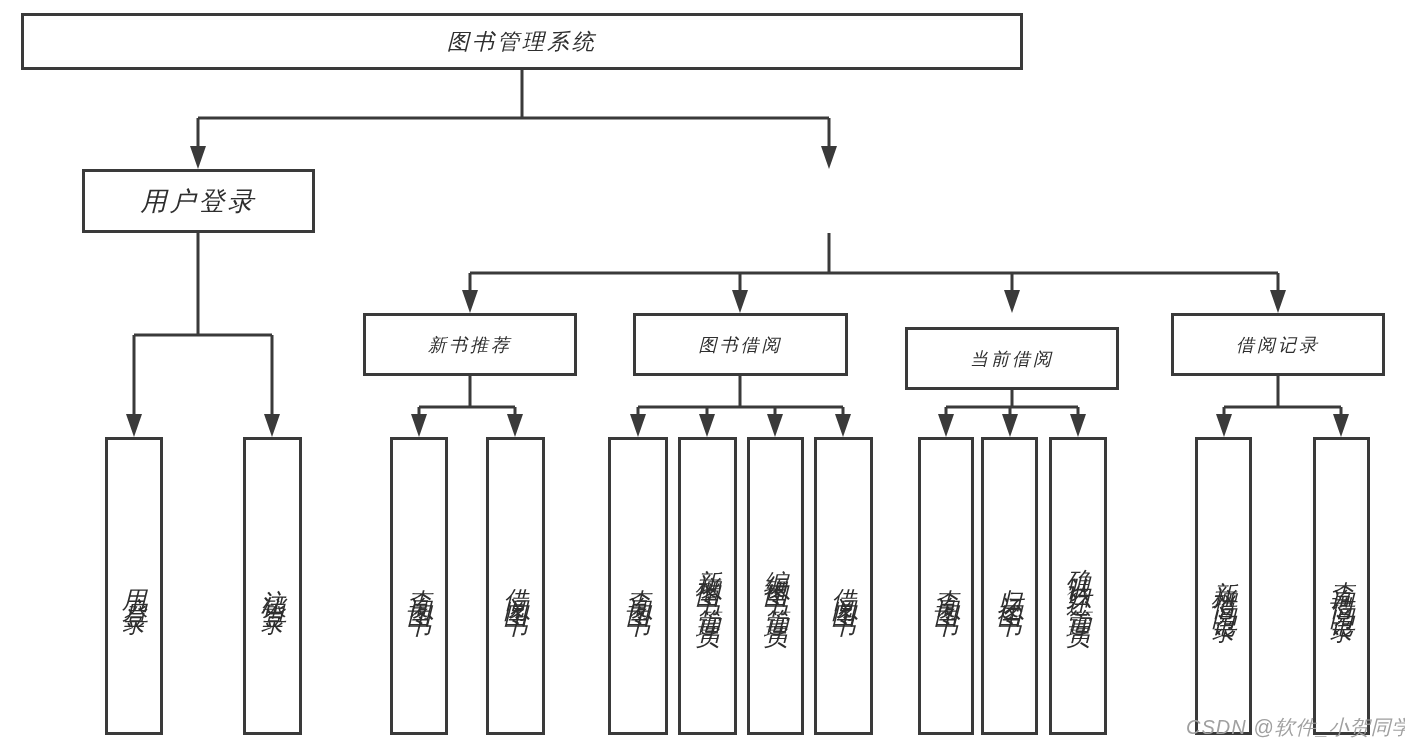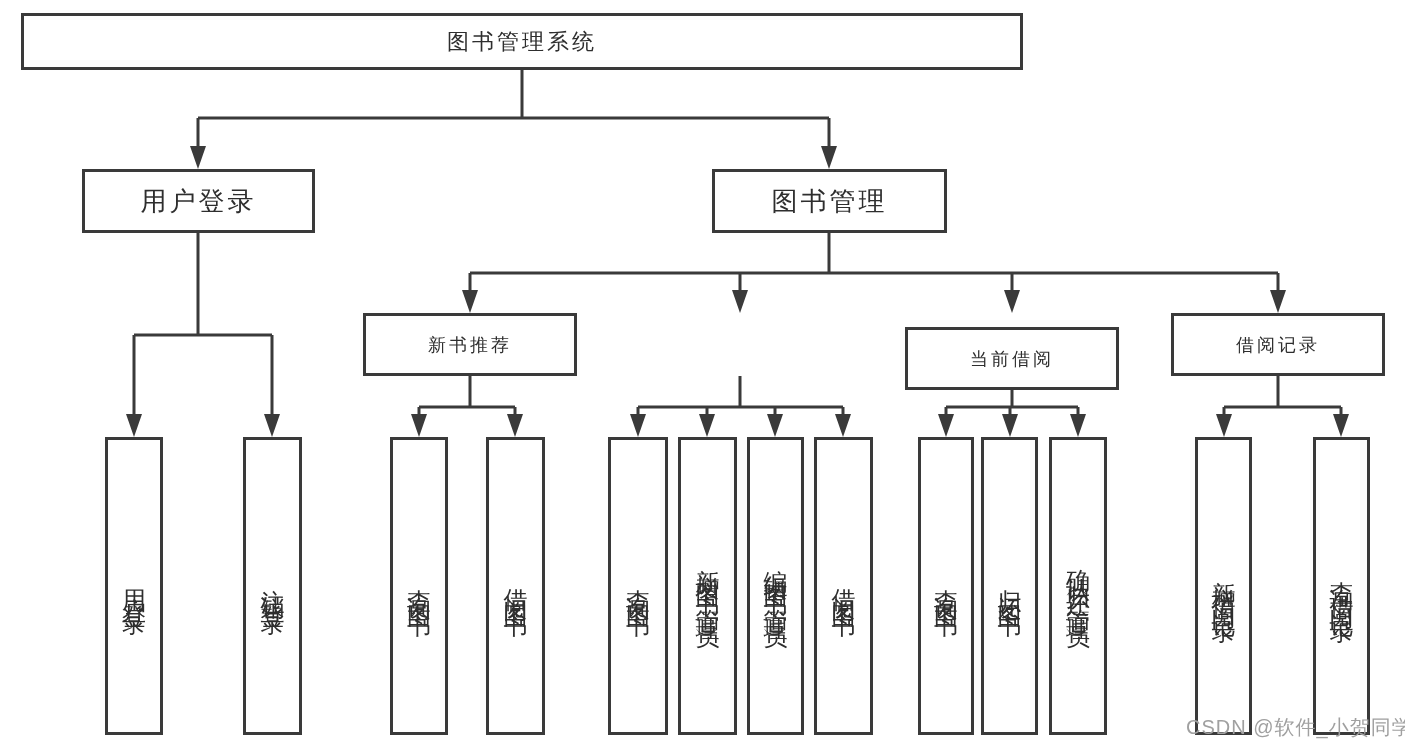--- a/index.html
+++ b/index.html
@@ -8,20 +8,21 @@
     --wm:#a0a0a0;
     --bg:#ffffff;
   }
   html,body{margin:0;padding:0;background:var(--bg);}
   #stage{
     position:relative;
     width:1405px;height:747px;
     background:var(--bg);
     overflow:hidden;
     font-family:"Liberation Sans","DejaVu Sans",sans-serif;
+    font-style:italic;
   }
   #edges{position:absolute;left:0;top:0;width:1405px;height:747px;color:var(--line);}
   .node{
     position:absolute;
     box-sizing:border-box;
     border:3px solid var(--line);
     background:#fff;
     display:flex;align-items:center;justify-content:center;
     color:var(--text);
     text-align:center;
@@ -74,26 +75,26 @@
       <polygon points="1341,437 1333,414 1349,414" fill="currentColor"></polygon>
     </svg>
 
   <div class="node h1" style="left:21px;top:13px;width:1002px;height:57px">
     <span>图书管理系统</span>
   </div>
 
   <div class="node h2" style="left:82px;top:169px;width:233px;height:64px">
     <span>用户登录</span>
   </div>
-  <div class="node h2" style="left:712px;top:169px;width:235px;height:64px">
-    <span>图书管理</span>
-  </div>
 
   <div class="node h3" style="left:363px;top:313px;width:214px;height:63px">
     <span>新书推荐</span>
+  </div>
+  <div class="node h3" style="left:633px;top:313px;width:215px;height:63px">
+    <span>图书借阅</span>
   </div>
   <div class="node h3" style="left:905px;top:327px;width:214px;height:63px">
     <span>当前借阅</span>
   </div>
   <div class="node h3" style="left:1171px;top:313px;width:214px;height:63px">
     <span>借阅记录</span>
   </div>
 
   <div class="node v" style="left:105px;top:437px;width:58px;height:298px">
     <span>用户登录</span>

